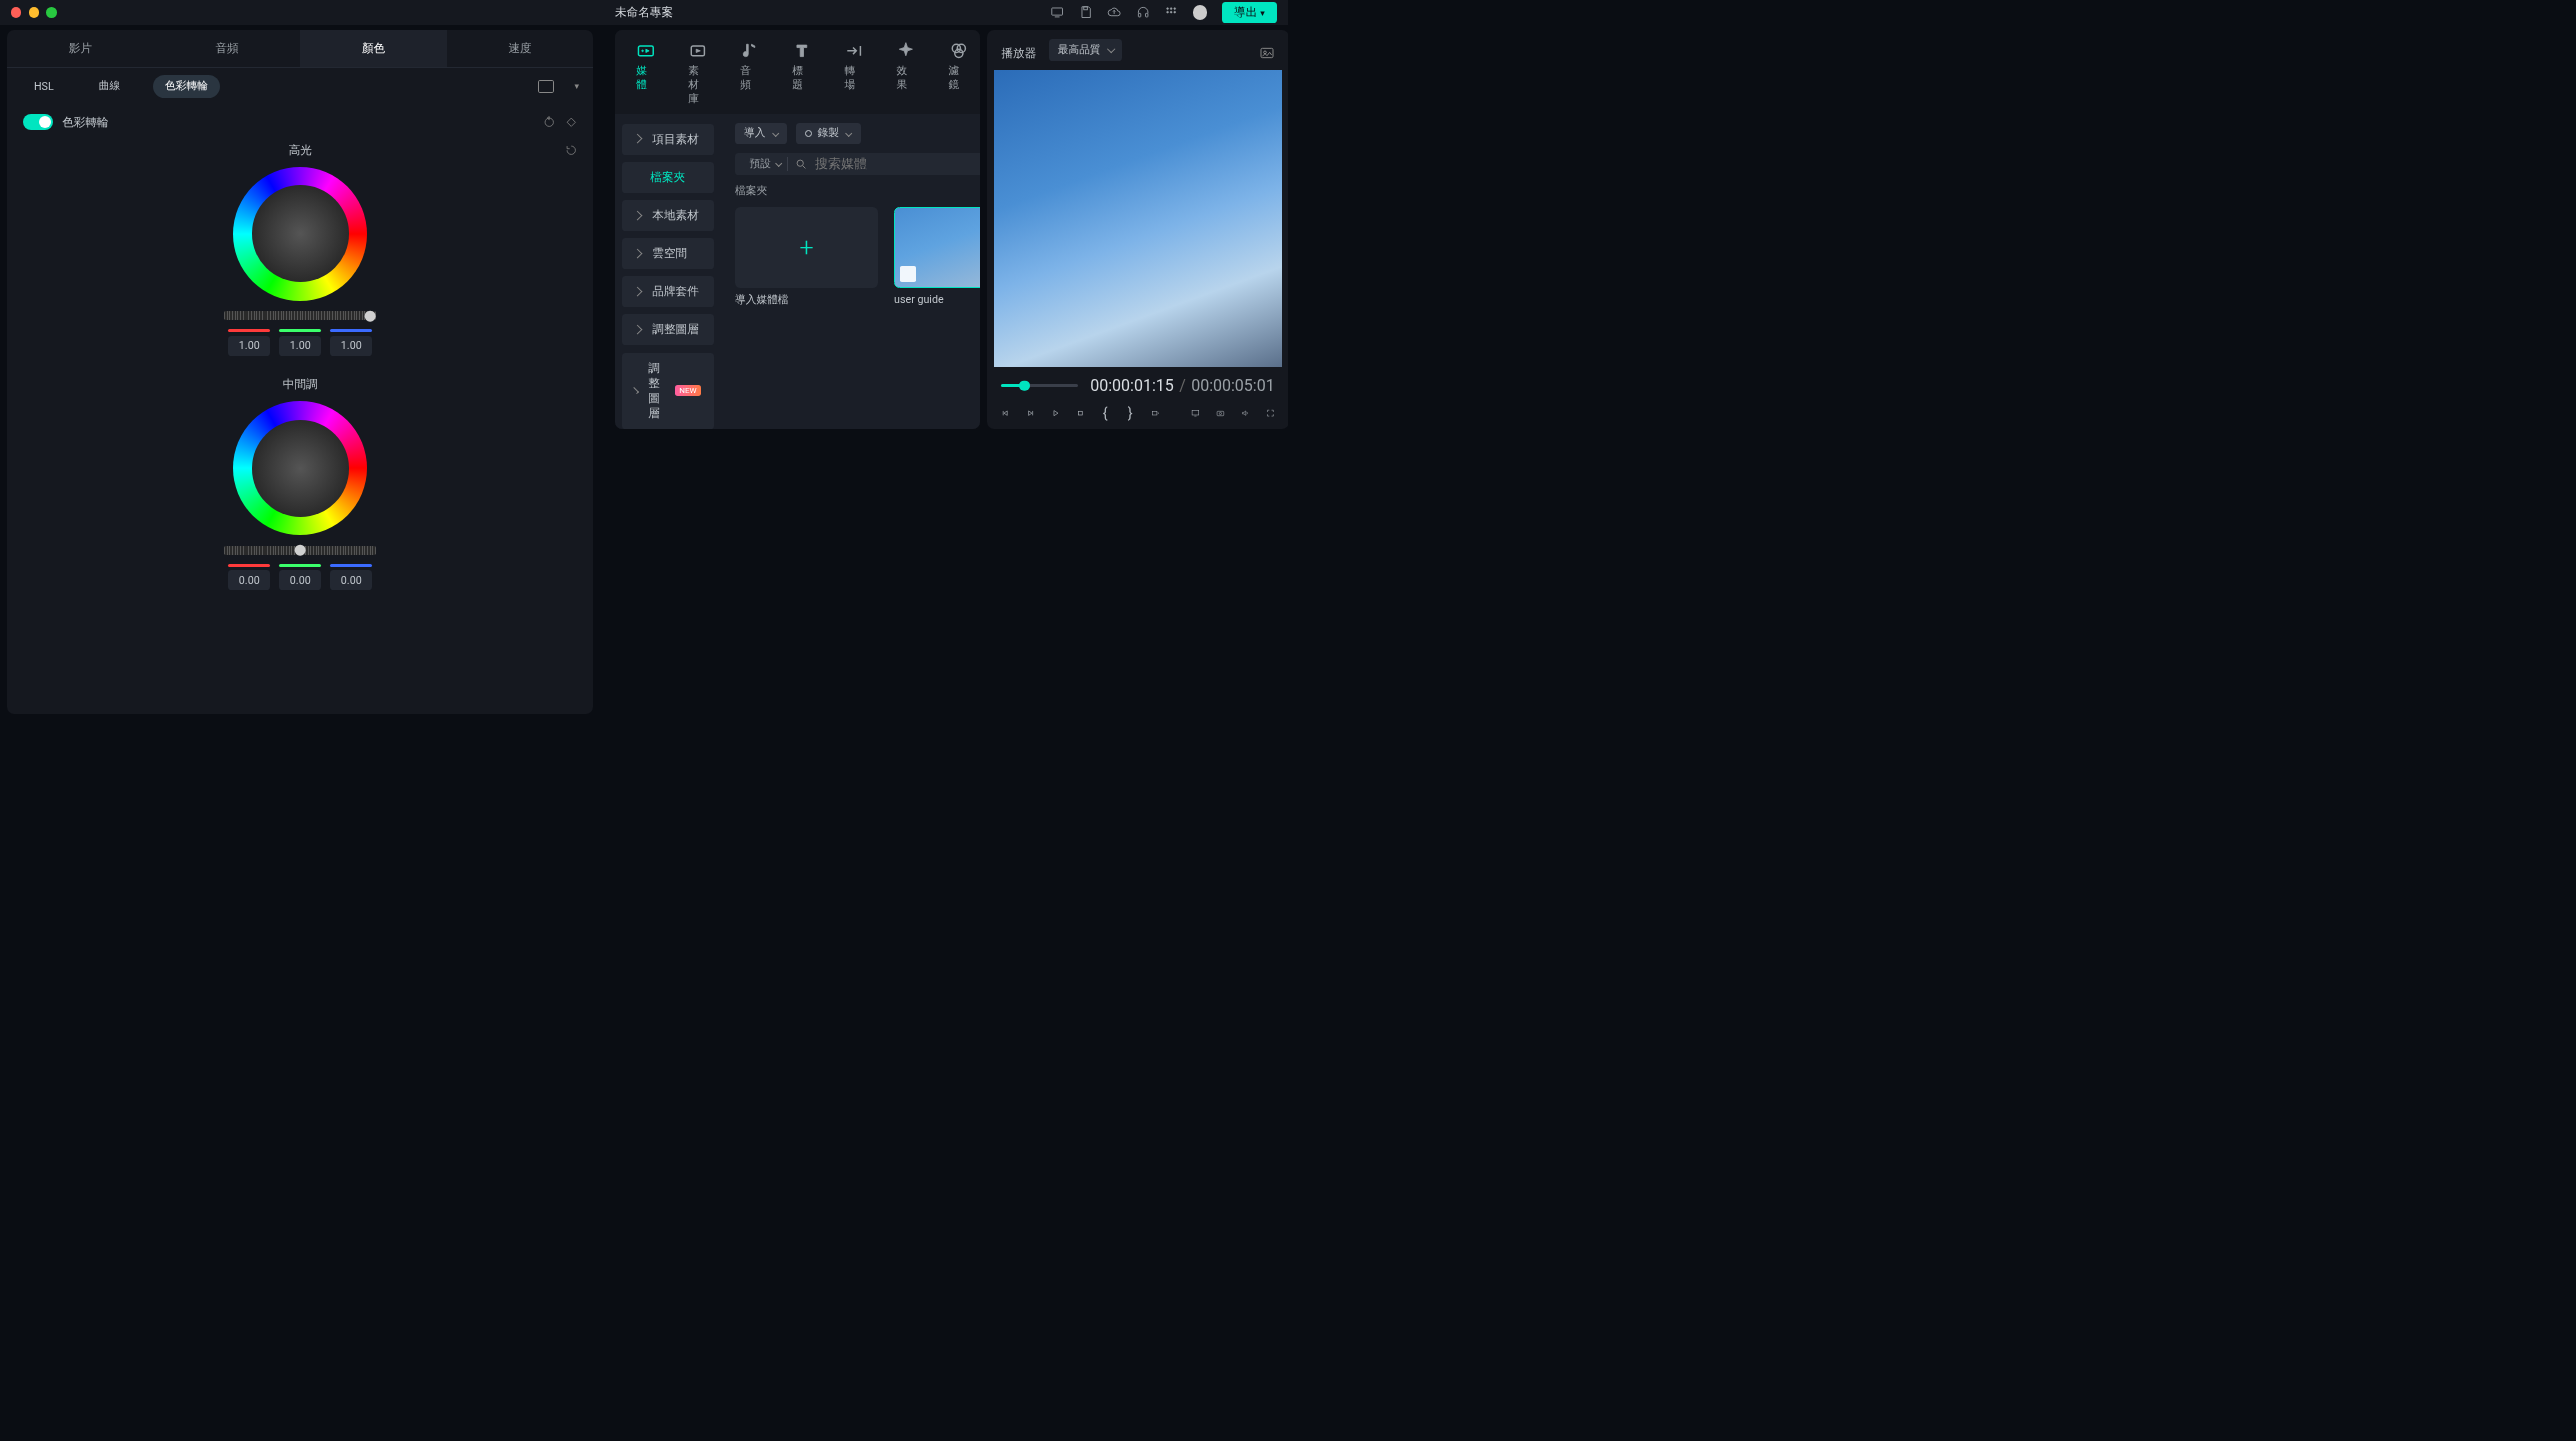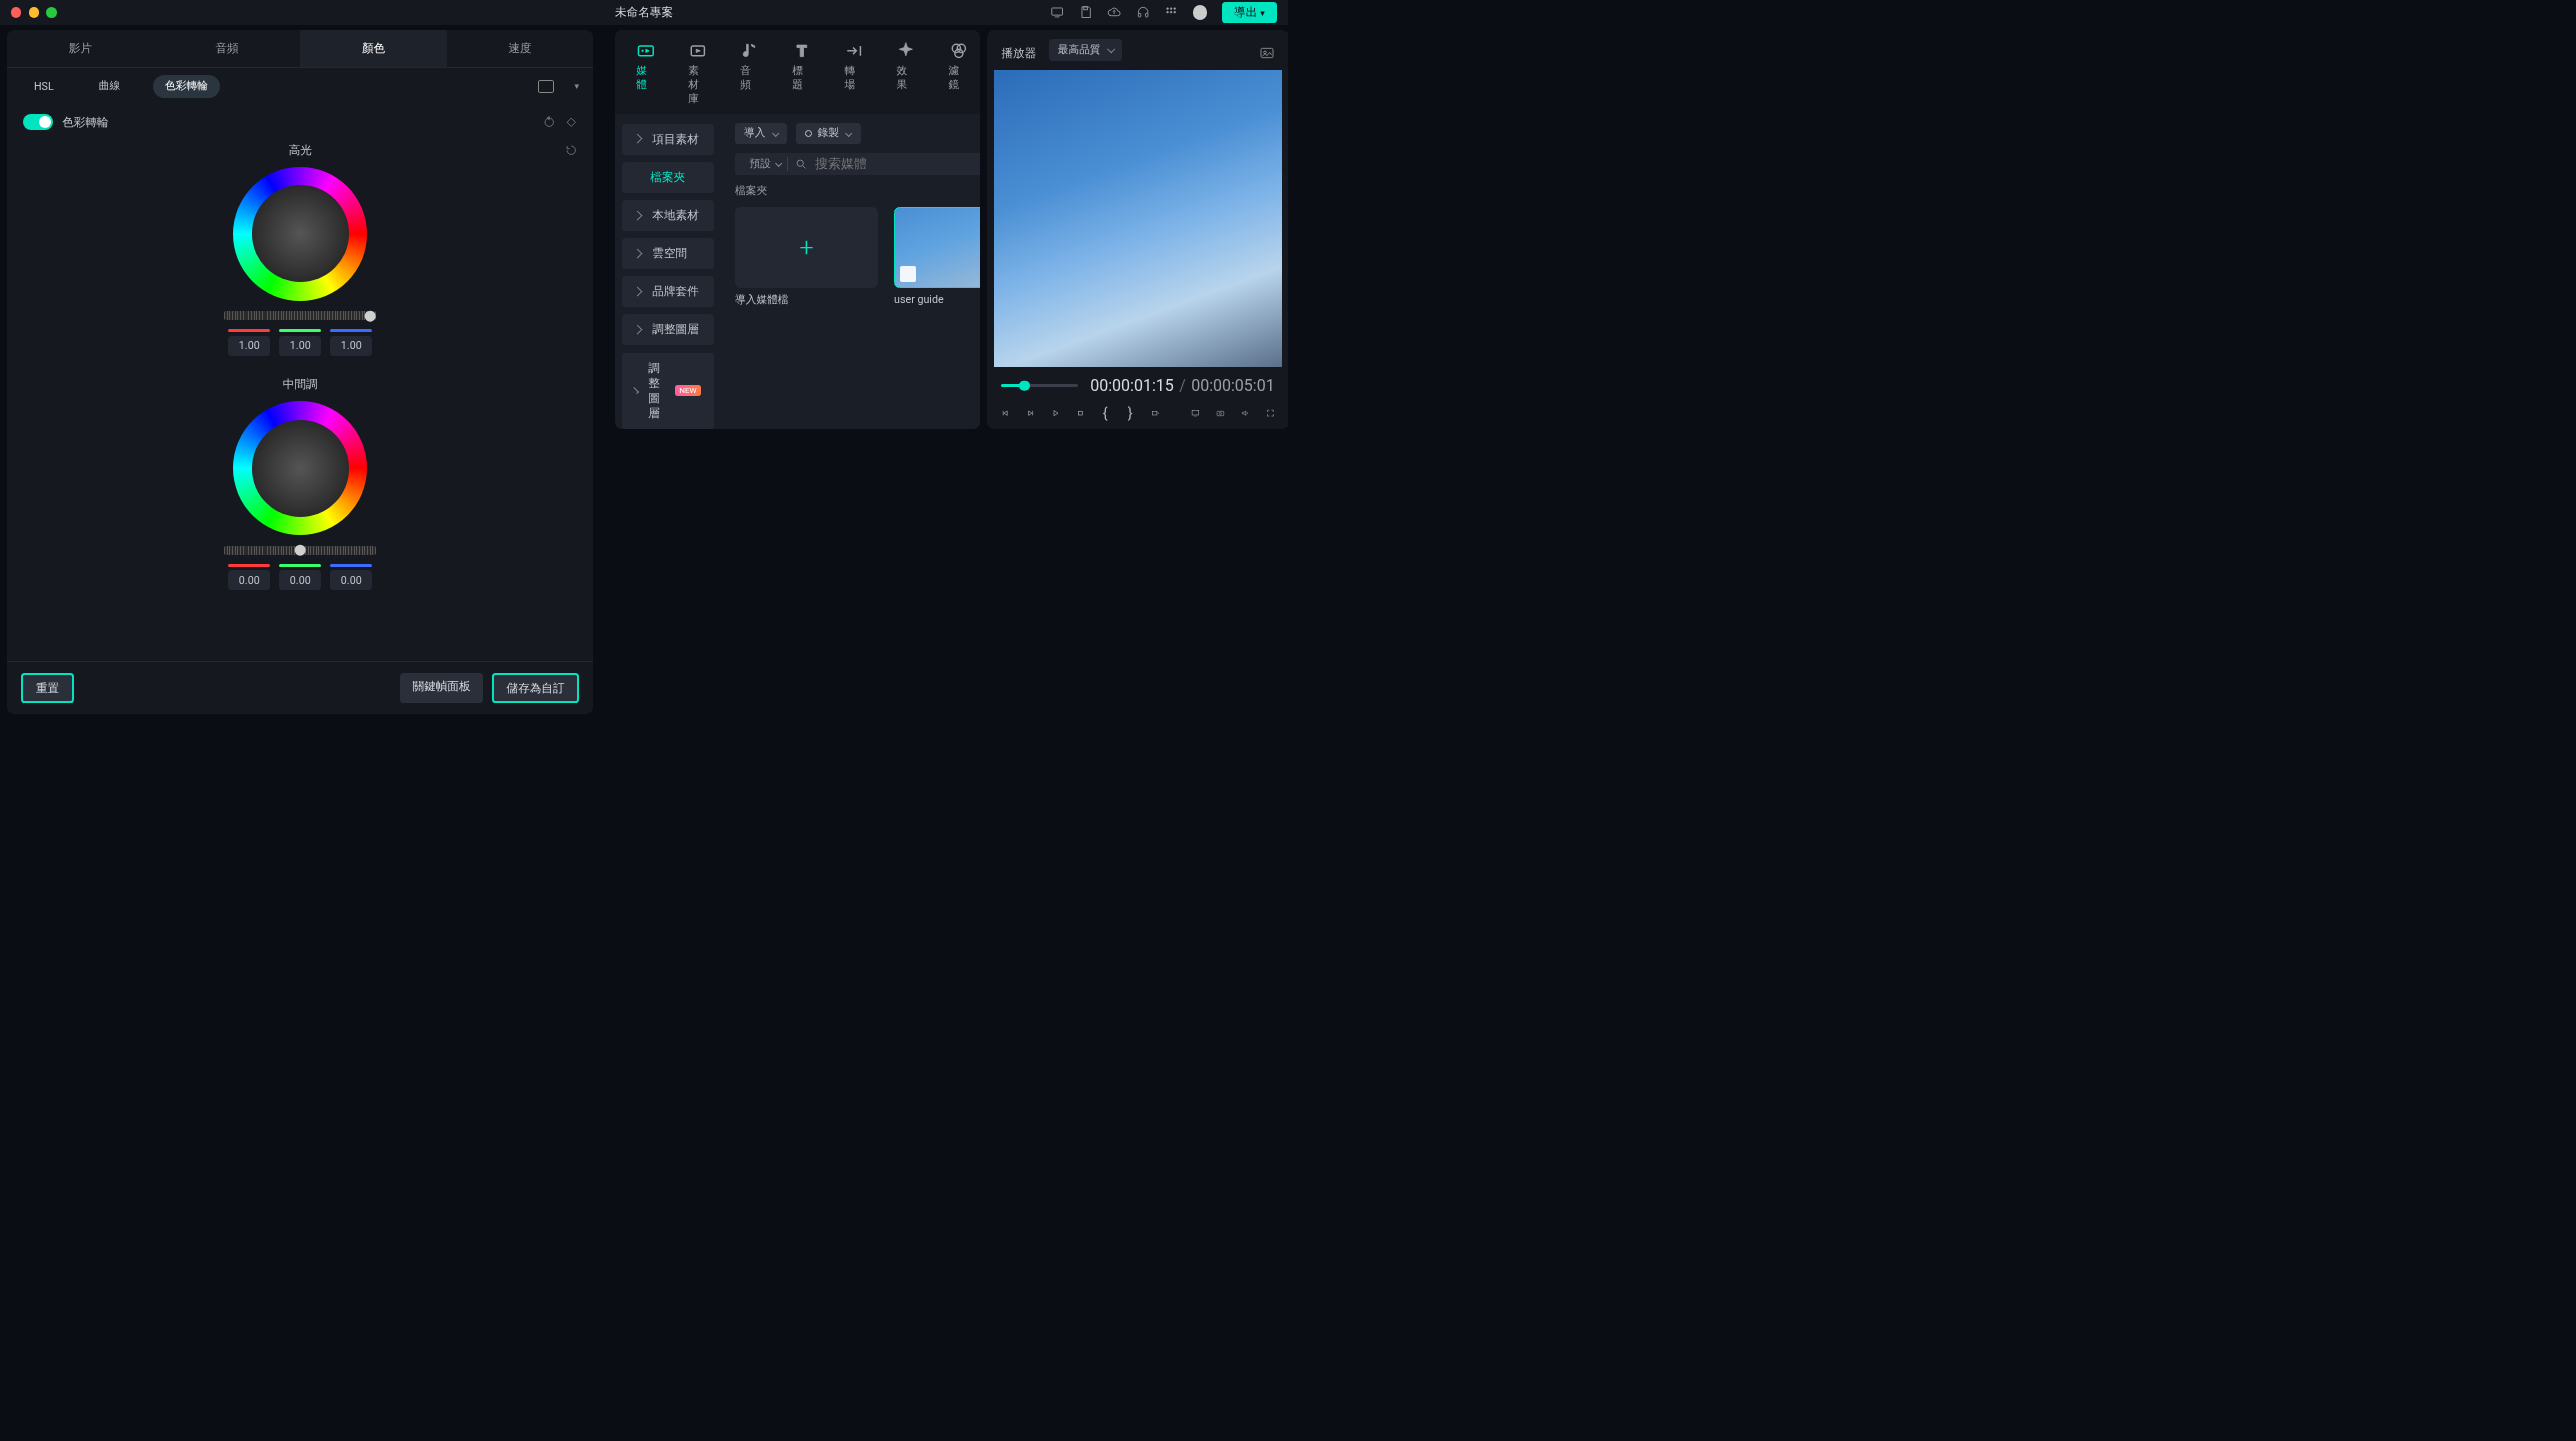--- a/index.html
+++ b/index.html
@@ -442,26 +442,20 @@
               <div class="rgb-line g"></div>
               <div class="rgb-val">0.00</div>
             </div>
         <div class="rgb-box">
               <div class="rgb-line b"></div>
               <div class="rgb-val">0.00</div>
             </div>
       </div>
     </div>
   </div>
-  <div class="insp-footer">
-    <div class="btn highlight">重置</div>
-    <div class="spacer"></div>
-    <div class="btn">關鍵幀面板</div>
-    <div class="btn highlight">儲存為自訂</div>
-  </div>
 </div>
 
 <div class="timeline">
 
   <div class="tracks">
     <div class="playhead"></div>
 
   </div>
 
 </div>

